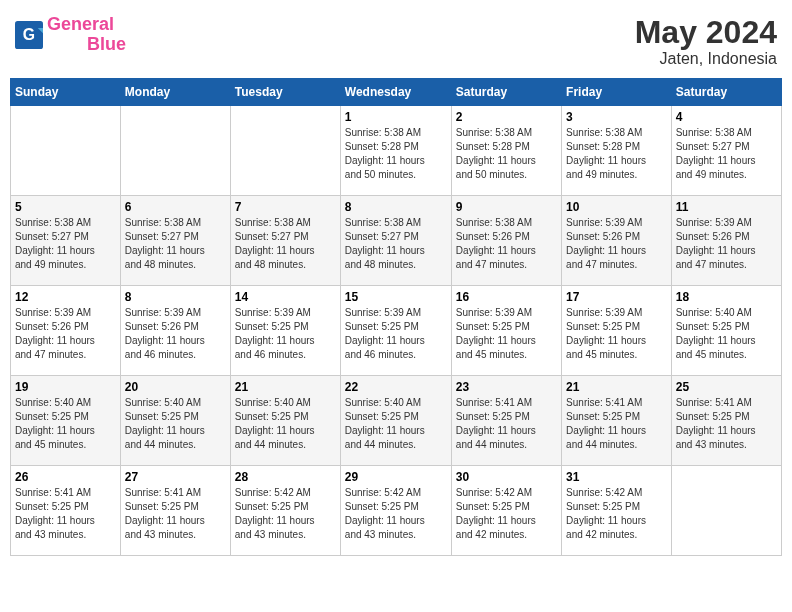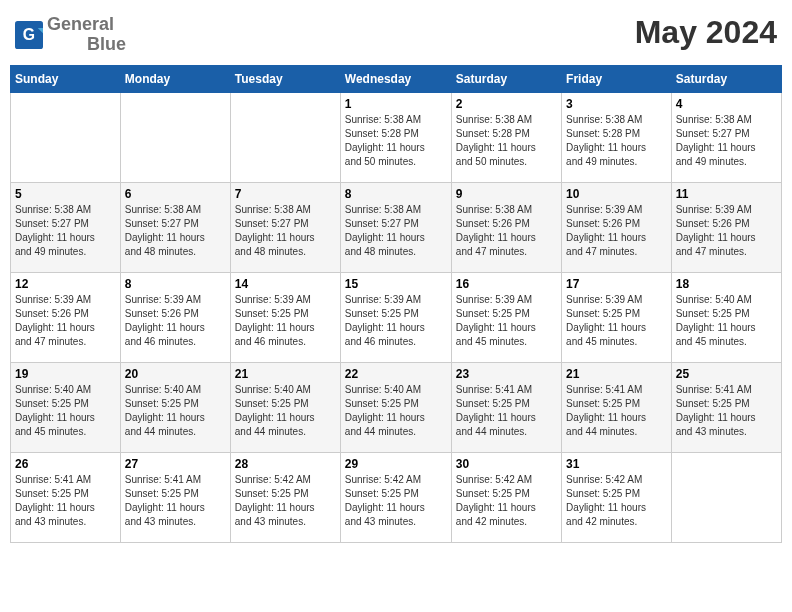--- a/index.html
+++ b/index.html
@@ -22,21 +22,21 @@
       align-items: center;
       gap: 4px;
     }
     .logo-text {
       font-size: 18px;
       font-weight: bold;
       color: #333;
       line-height: 1.1;
     }
     .logo-text span {
-      color: #737373;
+      color: #ec4899;
     }
     .logo-icon {
       width: 28px;
       height: 28px;
     }
     .title-block {
       text-align: right;
     }
     .month-year {
       font-size: 32px;
@@ -103,20 +103,21 @@
       <text x="16" y="22" font-size="18" font-weight="bold" fill="white" text-anchor="middle" font-family="Arial">G</text>
       <polygon points="26,8 32,8 32,14" fill="#4aa8d8"></polygon>
     </svg>
     <div class="logo-text">
       <div><span>General</span></div>
       <div style="color:#1a5fa8;margin-left:40px;"><span>Blue</span></div>
     </div>
   </div>
   <div class="title-block">
     <div class="month-year">May 2024</div>
+    <div class="location">Jaten, Indonesia</div>
   </div>
 </div>
 
 <table>
   <thead>
     <tr>
     <th>Sunday</th>
         <th>Monday</th>
         <th>Tuesday</th>
         <th>Wednesday</th>

